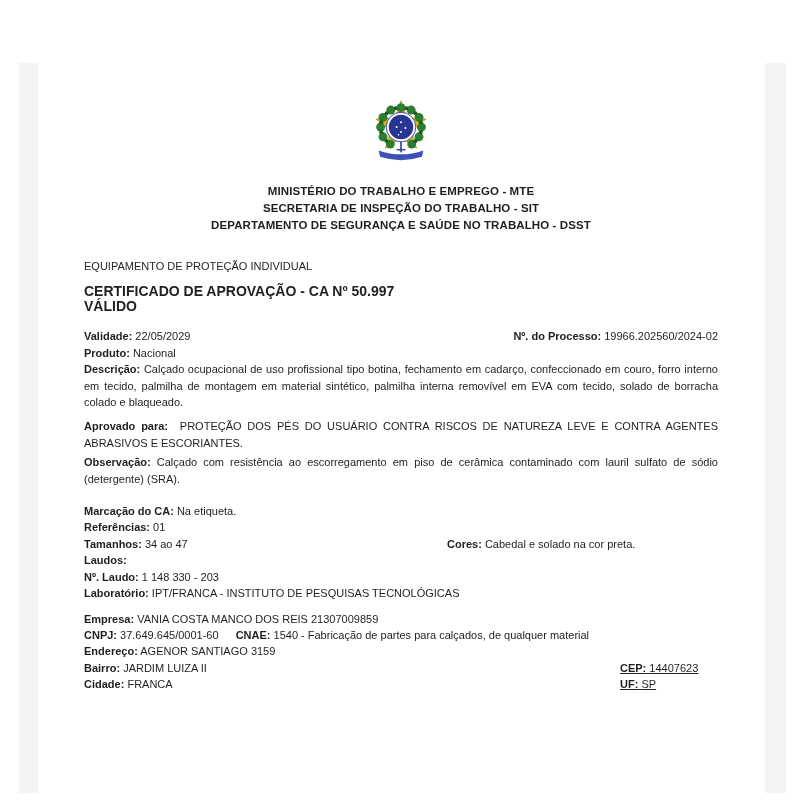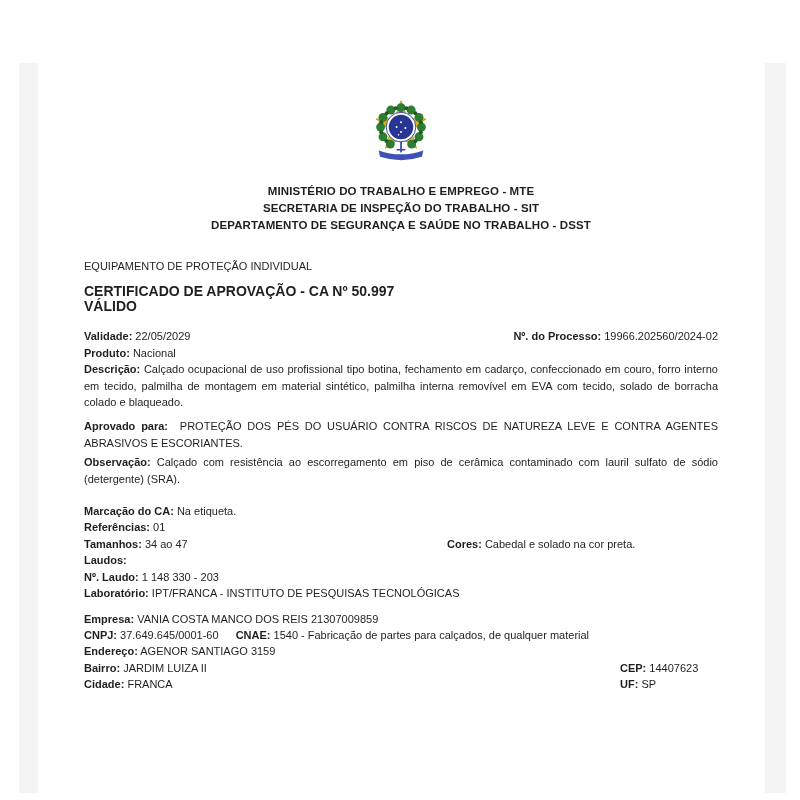--- a/index.html
+++ b/index.html
@@ -42,21 +42,21 @@
     font-weight: bold;
     font-size: 14px;
     line-height: 14.5px;
   }
   .body-block { margin-top: 15px; }
   .row { position: relative; }
   .para { text-align: justify; }
   .val-pad { padding-left: 6px; }
   .abs-processo { position: absolute; right: 0; top: 0; white-space: nowrap; }
   .abs-cores    { position: absolute; left: 363px; top: 0; white-space: nowrap; }
-  .abs-cep, .abs-uf { position: absolute; left: 536px; top: 0; white-space: nowrap; }
+  .abs-cep, .abs-uf { position: absolute; left: 536px; top: 0; white-space: nowrap; text-decoration: underline; }
   .mt-aprovado   { margin-top: 8px; }
   .mt-observacao { margin-top: 3px; }
   .mt-marcacao   { margin-top: 16px; }
   .mt-empresa    { margin-top: 9px; }
   .cnae-label { margin-left: 14px; }
 </style>
 </head>
 <body>
 
 <div class="scan-strip left"></div>

